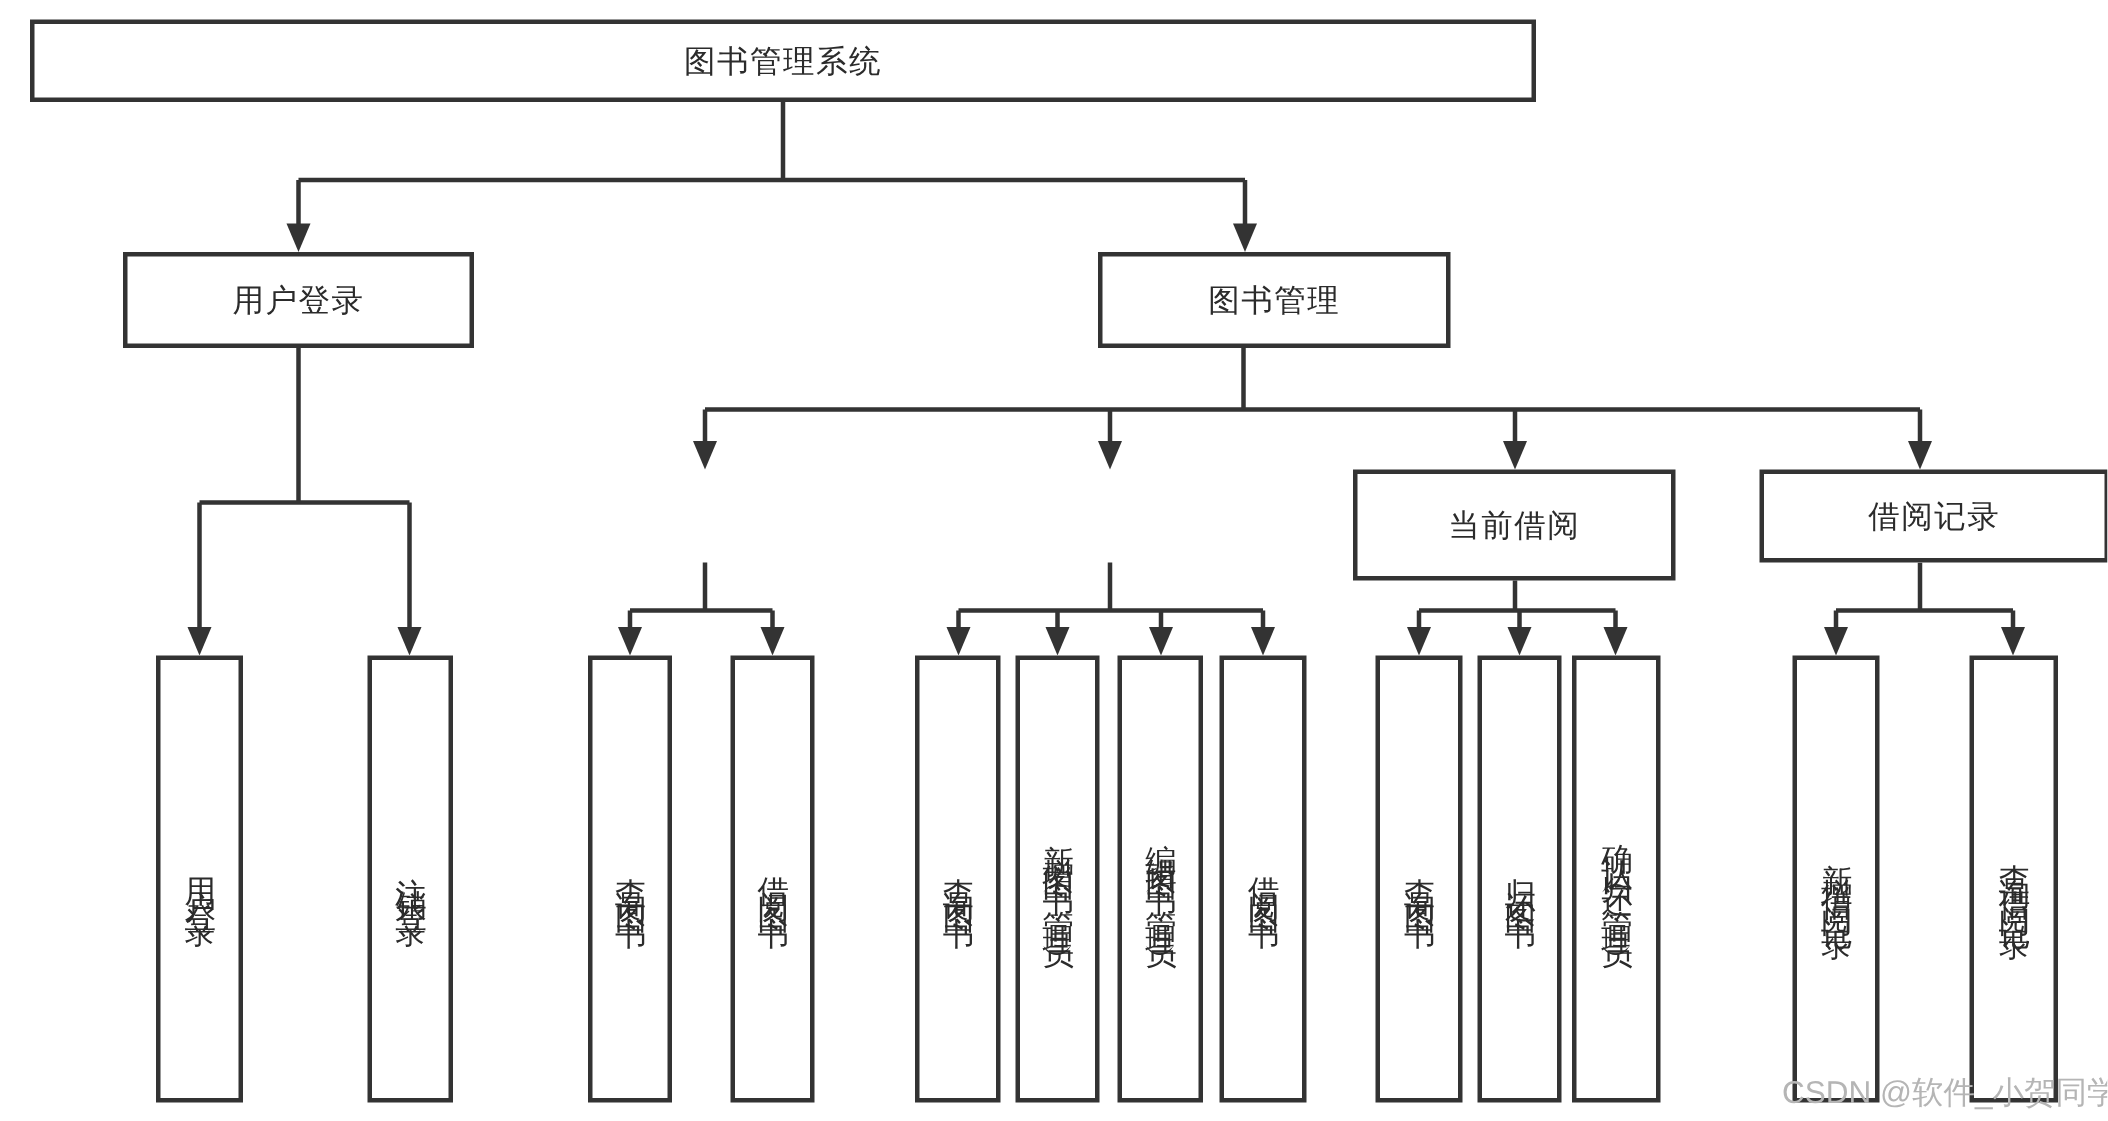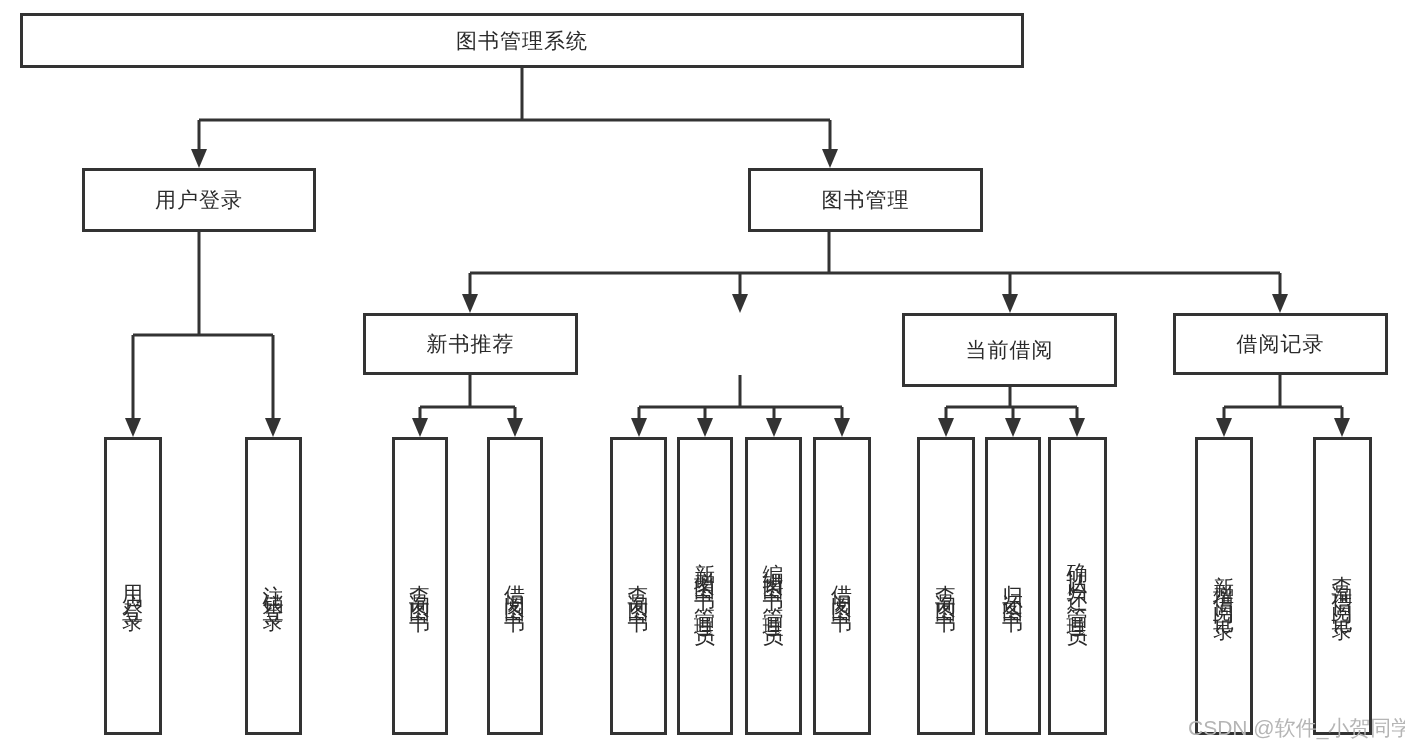--- a/index.html
+++ b/index.html
@@ -91,31 +91,28 @@
     <polygon points="1334,418 1350,418 1342,437"></polygon>
   </svg>
 
   <div class="node h" style="left:20px;top:13px;width:1004px;height:55px">
     <span>图书管理系统</span>
   </div>
 
   <div class="node h" style="left:82px;top:168px;width:234px;height:64px">
     <span>用户登录</span>
   </div>
-  <div class="node h" style="left:748px;top:168px;width:235px;height:64px">
+  <div class="node h" style="left:732px;top:168px;width:235px;height:64px">
     <span>图书管理</span>
   </div>
 
-  <div class="node h" style="left:363px;top:313px;width:215px;height:62px">
-    <span>新书推荐</span>
-  </div>
   <div class="node h" style="left:902px;top:313px;width:215px;height:74px">
     <span>当前借阅</span>
   </div>
-  <div class="node h" style="left:1173px;top:313px;width:215px;height:62px">
+  <div class="node h" style="left:1173px;top:313px;width:233px;height:62px">
     <span>借阅记录</span>
   </div>
 
   <div class="node v" style="left:104px;top:437px;width:58px;height:298px">
     <span>用户登录</span>
   </div>
   <div class="node v" style="left:245px;top:437px;width:57px;height:298px">
     <span>注销登录</span>
   </div>
 

